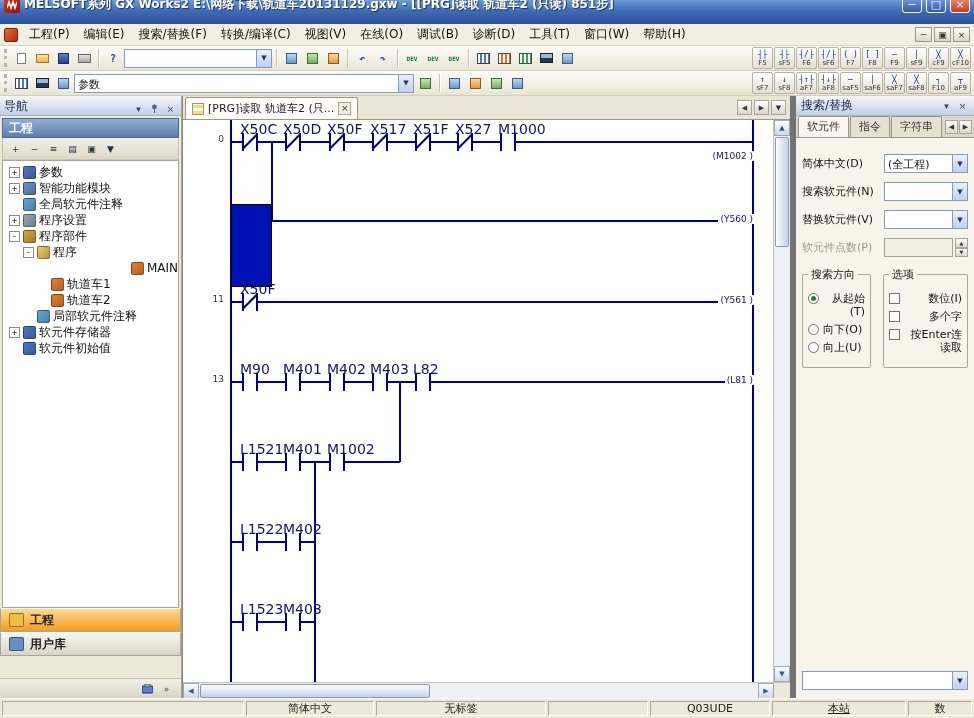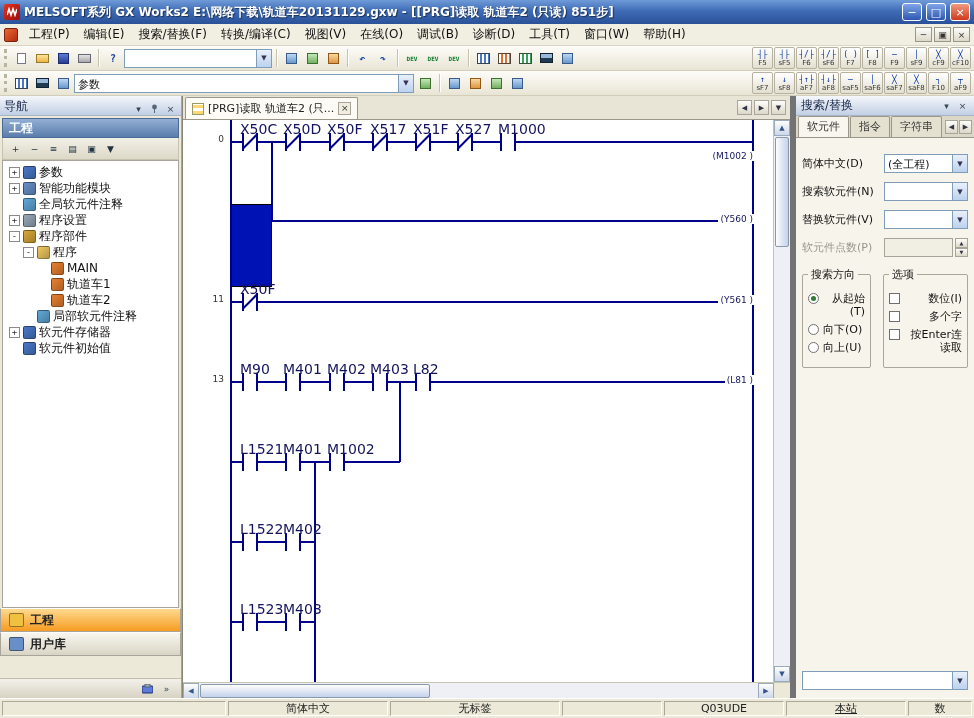--- a/index.html
+++ b/index.html
@@ -1,20 +1,20 @@
 <!DOCTYPE html>
 <html><head>
 <meta charset="utf-8">
 <style>
   html,body{margin:0;padding:0;background:#b0b8c8;}
   *{box-sizing:border-box;}
   .window{width:974px;height:718px;position:relative;overflow:hidden;display:flex;flex-direction:column;
     font-family:"DejaVu Sans",sans-serif;background:#ece9d8;}
   
-  .titlebar{height:24px;flex:0 0 24px;display:flex;align-items:center;gap:4px;padding:6px 4px;
+  .titlebar{height:24px;flex:0 0 24px;display:flex;align-items:flex-end;gap:4px;padding:11px 4px;
     background:linear-gradient(180deg,#6f9bd8 0%,#3f6cb6 45%,#2a5198 100%);}
   .app-icon{width:16px;height:16px;flex:0 0 16px;border-radius:2px;background:linear-gradient(135deg,#e23420,#9c0e0e);
     display:flex;align-items:center;justify-content:center;}
   .title-text{flex:1;color:#fff;font-size:12px;font-weight:bold;white-space:nowrap;overflow:hidden;
     text-shadow:1px 1px 1px #1a3055;}
   .tb-btn{width:20px;height:18px;border:1px solid #fff;border-radius:3px;display:flex;align-items:center;
     justify-content:center;color:#fff;font-size:11px;line-height:11px;}
   .btn-min,.btn-max{background:linear-gradient(#7fa5e8,#2e58b0);}
   .btn-close{background:linear-gradient(#f09a80,#cf3a1c);}
   
@@ -427,21 +427,21 @@
           <div class="tree-row" style="padding-left: 4px;">
             <span class="expander">-</span>
             <span class="tree-icon" style="background: linear-gradient(135deg, rgb(216, 168, 56), rgba(0, 0, 0, 0.25)), rgb(216, 168, 56);"></span>
             <span>程序部件</span>
           </div>
           <div class="tree-row" style="padding-left: 18px;">
             <span class="expander">-</span>
             <span class="tree-icon" style="background: linear-gradient(135deg, rgb(240, 200, 96), rgba(0, 0, 0, 0.25)), rgb(240, 200, 96);"></span>
             <span>程序</span>
           </div>
-          <div class="tree-row" style="padding-left: 32px;">
+          <div class="tree-row" style="padding-left: 32px; justify-content: flex-end;">
             <span class="exp-space"></span>
             <span class="tree-icon" style="background: linear-gradient(135deg, rgb(232, 128, 48), rgba(0, 0, 0, 0.25)), rgb(232, 128, 48);"></span>
             <span>MAIN</span>
           </div>
           <div class="tree-row" style="padding-left: 32px;">
             <span class="exp-space"></span>
             <span class="tree-icon" style="background: linear-gradient(135deg, rgb(232, 128, 48), rgba(0, 0, 0, 0.25)), rgb(232, 128, 48);"></span>
             <span>轨道车1</span>
           </div>
           <div class="tree-row" style="padding-left: 32px;">
@@ -683,21 +683,21 @@
             <div class="cbtn">▼</div>
           </div>
         </div>
       </div>
     </div>
 
   </div>
 
   <div class="statusbar">
       <div class="seg" style="flex: 1 1 0%;"></div>
-      <div class="seg" style="width: 160px;">简体中文</div>
+      <div class="seg" style="width: 128px;">简体中文</div>
       <div class="seg" style="width: 170px;">无标签</div>
       <div class="seg" style="width: 100px;"></div>
       <div class="seg" style="width: 120px;">Q03UDE</div>
-      <div class="seg" style="width: 120px; text-decoration: underline;">本站</div>
+      <div class="seg" style="width: 134px; text-decoration: underline;">本站</div>
       <div class="seg" style="width: 64px;">数</div>
     </div>
 
 </div>
 
 </body></html>

